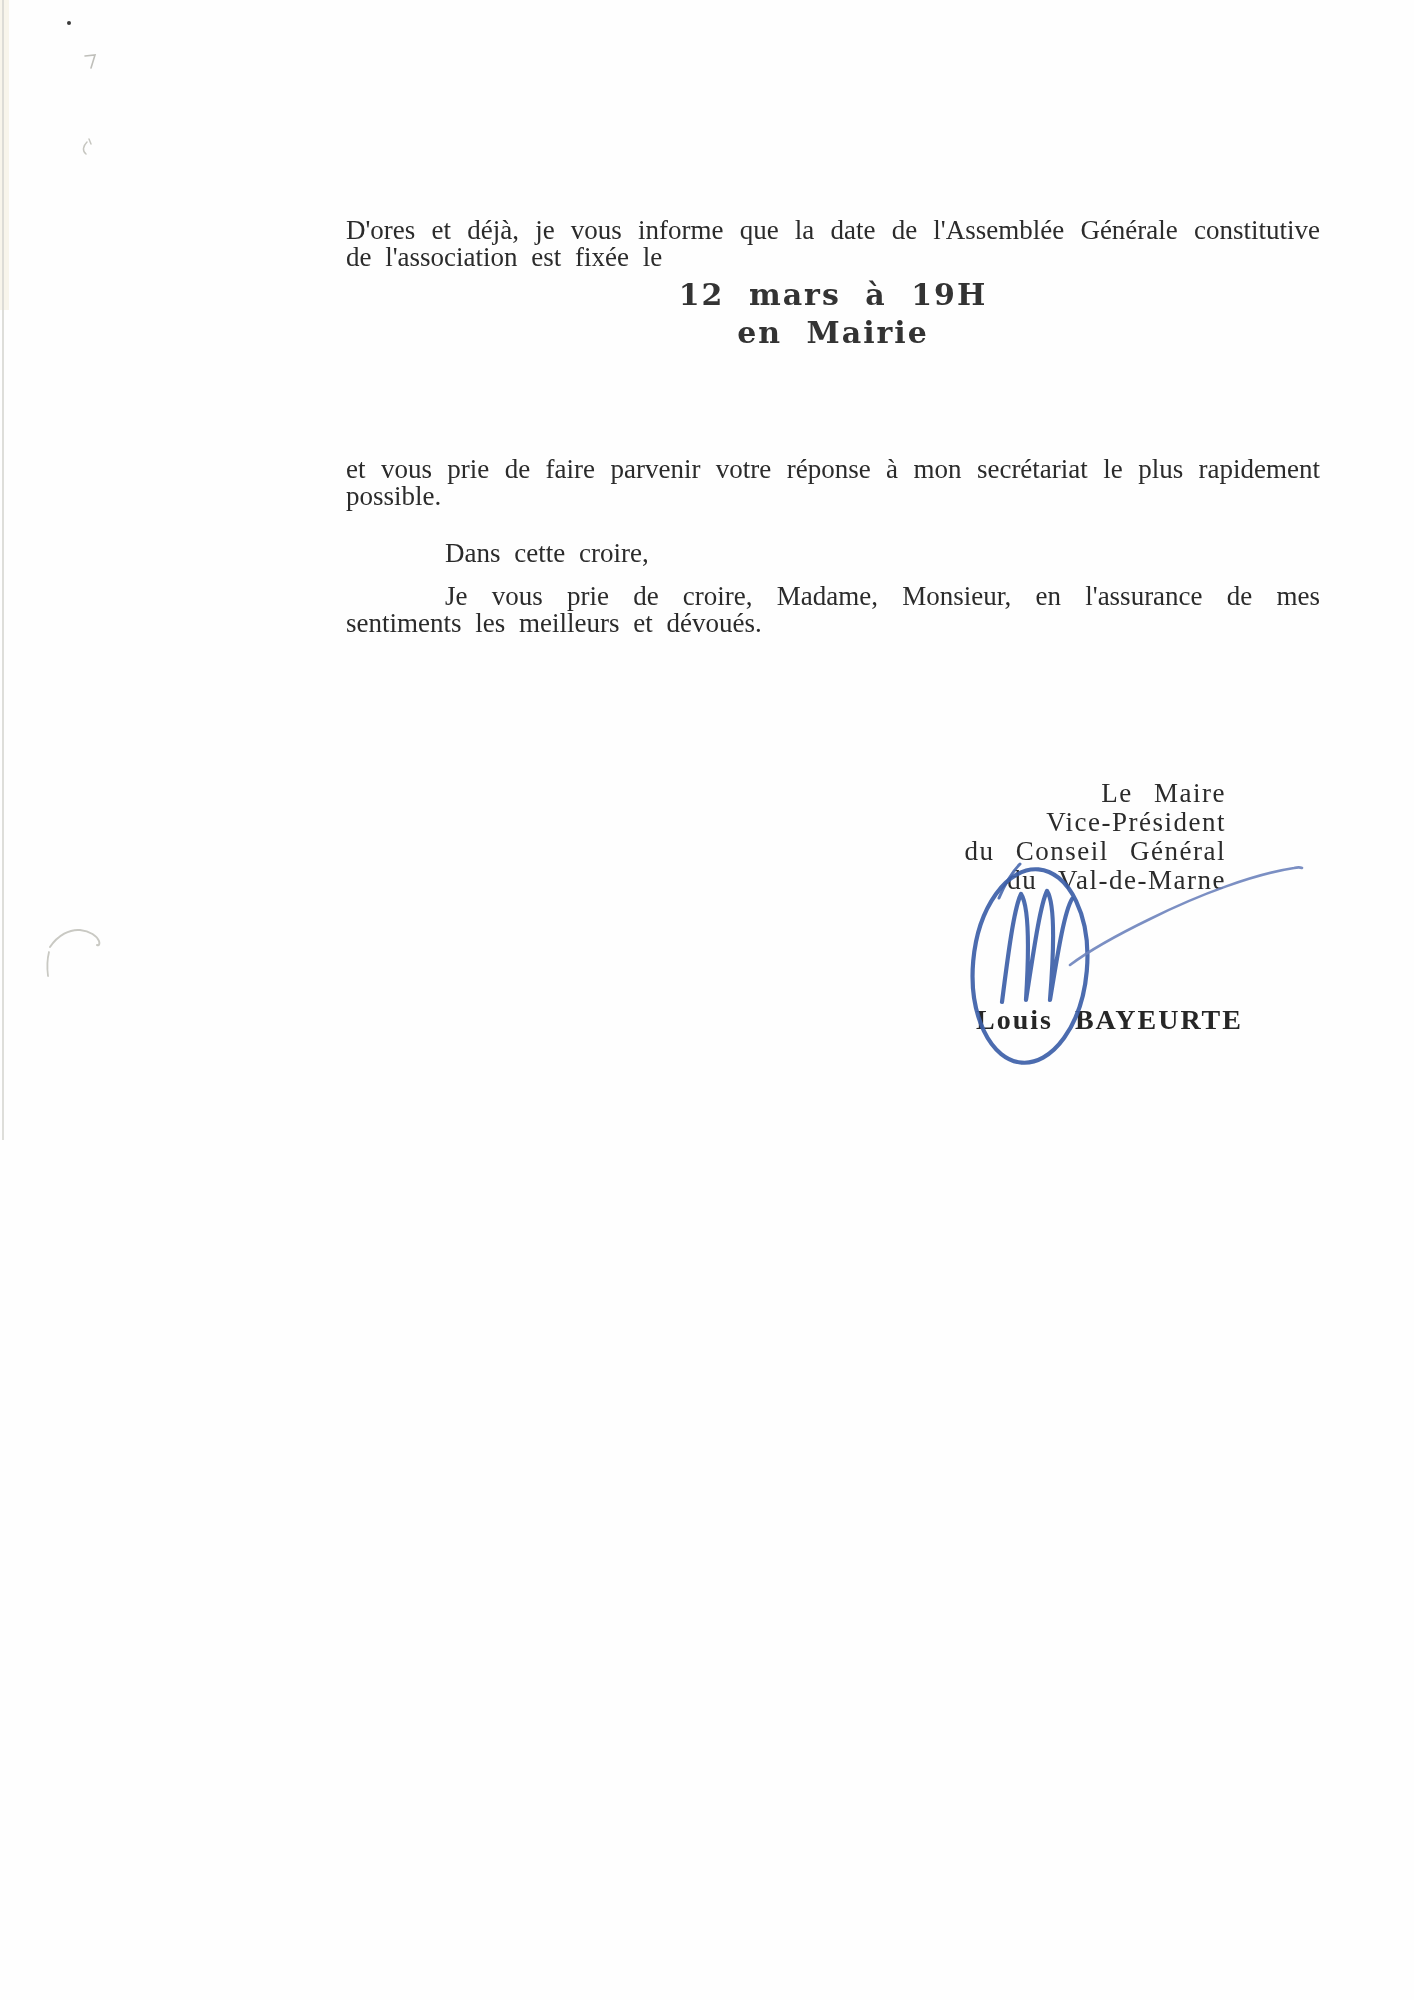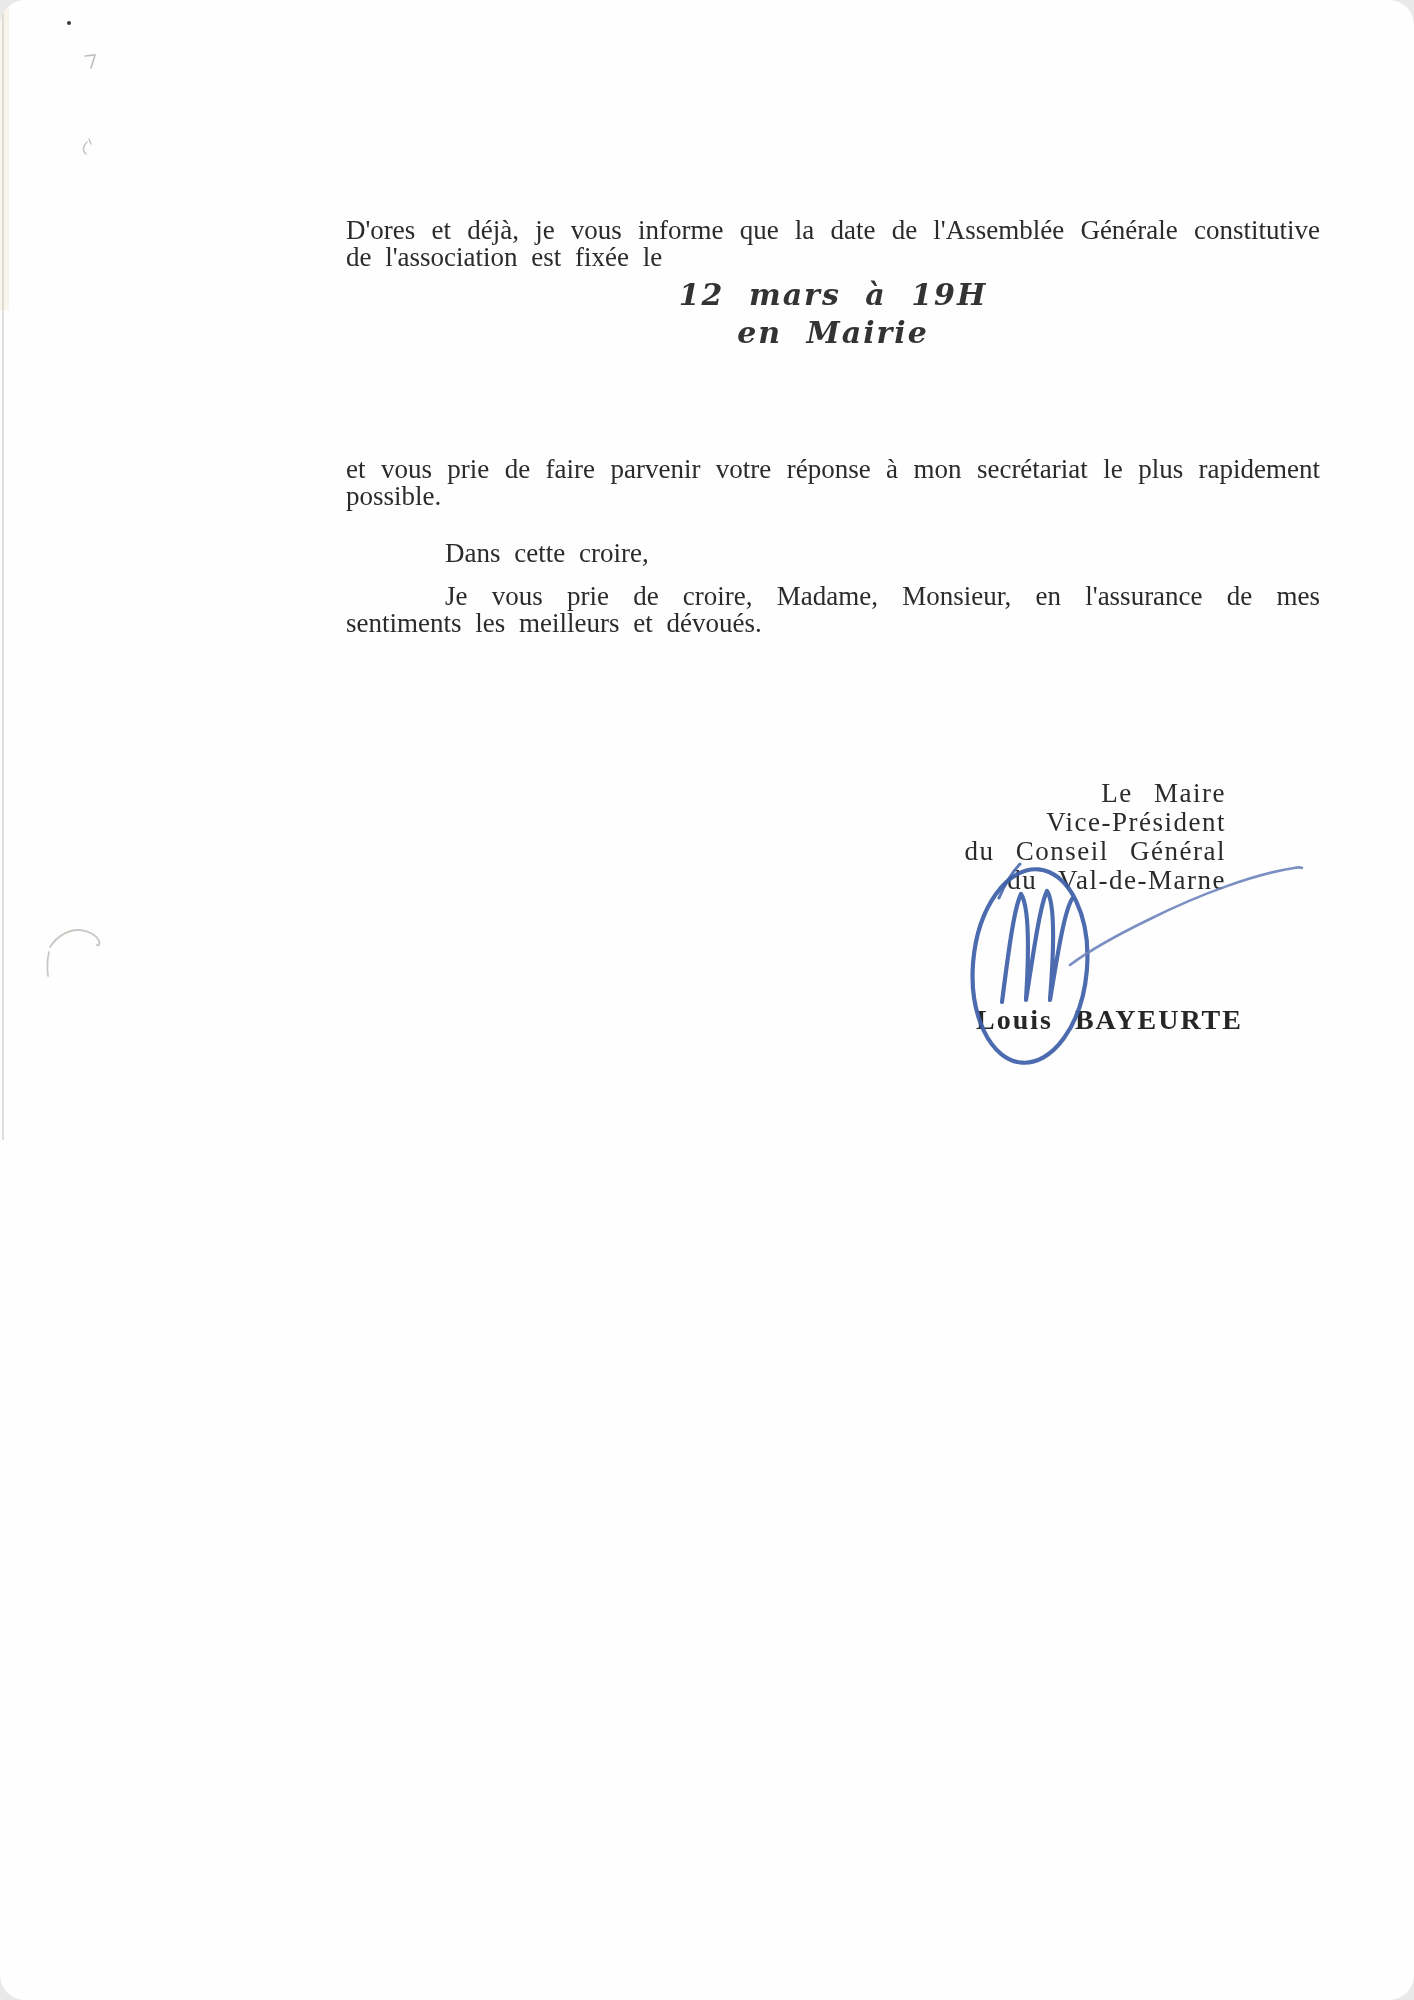--- a/index.html
+++ b/index.html
@@ -4,21 +4,20 @@
 <style>
   html,body{margin:0;padding:0;background:#e9e9e9;}
   .page{
     position:relative;
     width:1414px;height:2000px;
     margin:0 auto;
     background:#fefefe;
     font-family:"Liberation Serif",serif;
     color:#2b2b2b;
     overflow:hidden;
-    border-radius:25px;
   }
   
   .edge-strip{position:absolute;left:0;top:0;width:9px;height:310px;background:#f3edda;opacity:.55;}
   .edge-line{position:absolute;left:2px;top:0;width:2px;height:1140px;background:#d6d6d1;opacity:.8;}
   .speck{position:absolute;border-radius:50%;}
   
   .textblock{
     position:absolute;left:346px;width:974px;
     font-size:27px;line-height:27px;
     text-align:justify;hyphens:none;
@@ -26,21 +25,21 @@
     color:#2b2b2b;
   }
   .p1{top:190px;}
   .p2{top:429px;}
   .p-attente{top:513px;text-indent:99px;text-align:left;}
   .p-closing{top:556px;text-indent:99px;}
   .event-notice{
     position:absolute;left:346px;width:974px;top:276px;
     text-align:center;
     font-family:"DejaVu Serif",serif;
-    font-style:italic;font-weight:700;
+    font-weight:700;
     font-size:30px;line-height:38px;
     letter-spacing:2px;word-spacing:12px;
     color:#333;
   }
   .sig-titles{
     position:absolute;left:926px;width:300px;top:779px;
     text-align:right;
     font-size:27px;line-height:29px;
     letter-spacing:1.5px;word-spacing:13px;
     color:#2b2b2b;

